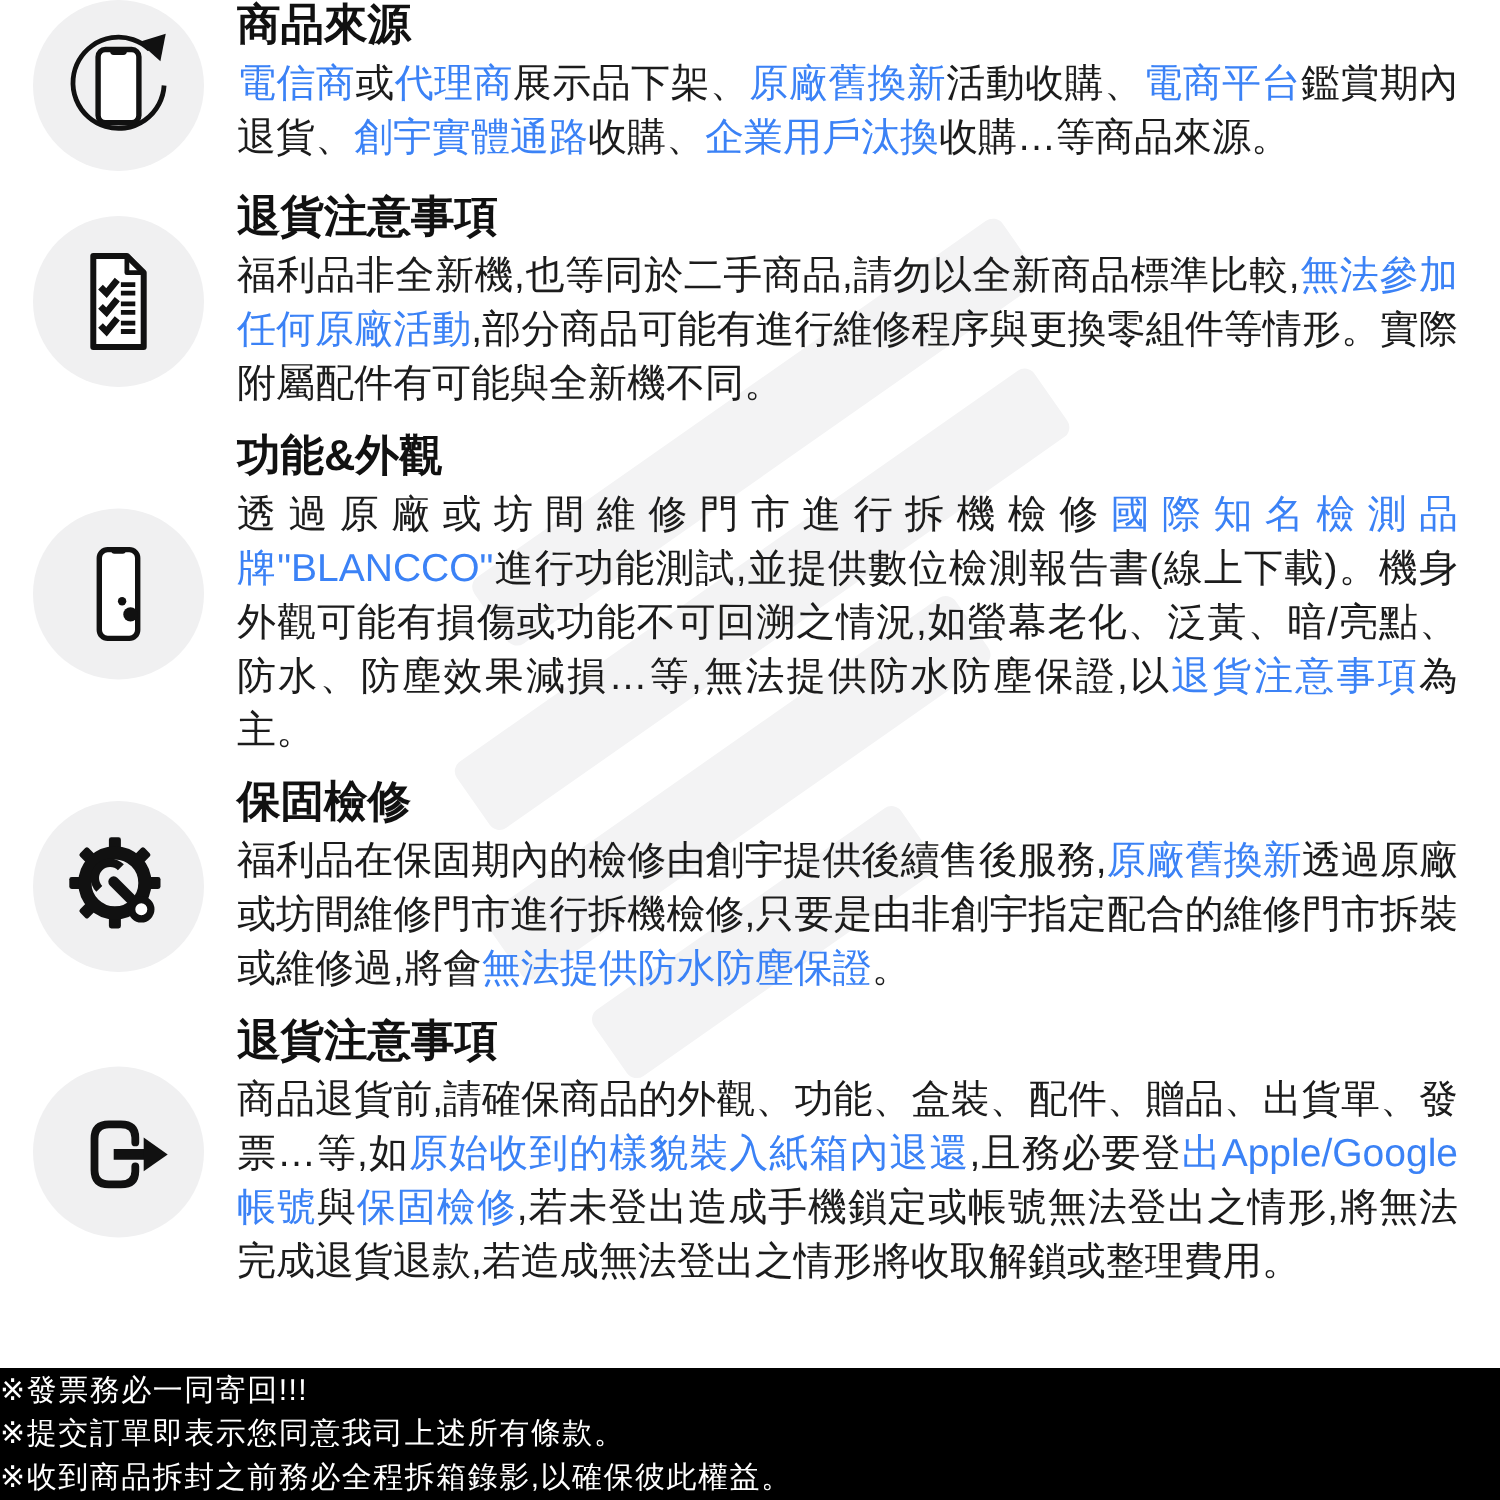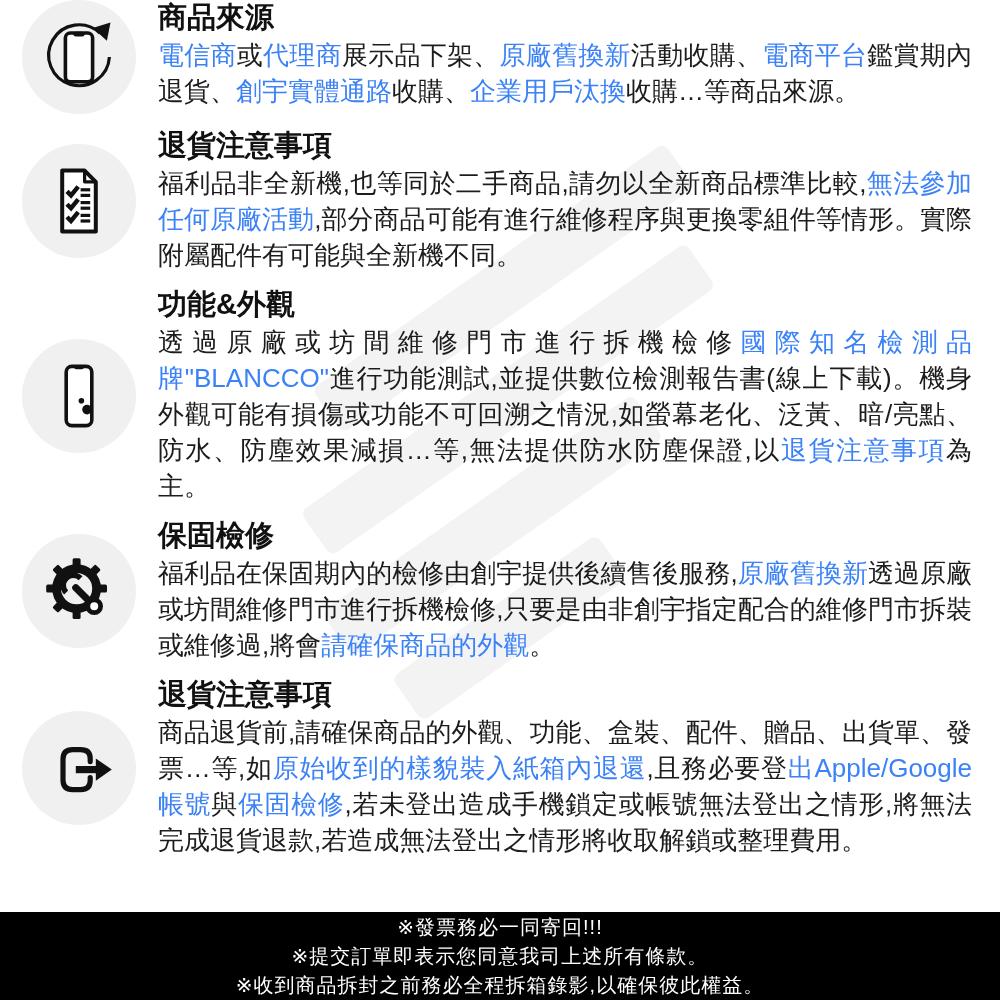--- a/index.html
+++ b/index.html
@@ -16,21 +16,21 @@
   .title{margin:12px 0 20px;text-align:center;font-size:55px;line-height:62px;font-weight:900;letter-spacing:3px;color:#111;}
   .section{display:flex;margin-bottom:14px;}
   .icon-col{flex:0 0 158px;display:flex;align-items:center;justify-content:center;}
   .icon-circle{width:114px;height:114px;border-radius:50%;background:#f0f0f1;display:flex;align-items:center;justify-content:center;}
   .icon-circle svg{width:80px;height:80px;display:block;}
   .text-col{flex:1;padding-right:28px;min-width:0;}
   .sec-heading{margin:0 0 3px;font-size:29px;line-height:34px;font-weight:700;color:#111;}
   .sec-text{margin:0;font-size:26px;line-height:36px;color:#1c1c1c;text-align:justify;text-justify:inter-ideograph;}
   .sec-text .red{color:#3b82f6;}
   .footer{position:absolute;left:0;bottom:0;width:1000px;height:88px;background:#000;z-index:2;
-          display:flex;flex-direction:column;align-items:center;justify-content:center;gap:2px;}
+          display:flex;flex-direction:column;justify-content:center;gap:2px;}
   .footer div{color:#fff;font-size:20px;line-height:27px;letter-spacing:1px;}
 </style>
 </head>
 <body>
 
 <div class="page">
 
   <div class="watermark">
     <div class="bar b1"></div>
       <div class="bar b2"></div>
@@ -116,21 +116,21 @@
     </g>
     <circle cx="47" cy="47" r="25" fill="none" stroke="#111" stroke-width="11"></circle>
     <path d="M34 52 A12 12 0 1 1 52 34" fill="none" stroke="#111" stroke-width="7"></path>
     <path d="M46 46 L66 66" stroke="#111" stroke-width="9" stroke-linecap="round" fill="none"></path>
     <circle cx="69" cy="69" r="8" fill="#fff" stroke="#111" stroke-width="6"></circle>
   </svg>
             </div>
     </div>
     <div class="text-col">
       <h2 class="sec-heading">保固檢修</h2>
-      <p class="sec-text"><span>福利品在保固期內的檢修由創宇提供後續售後服務,</span><span class="red">原廠舊換新</span><span>透過原廠或坊間維修門市進行拆機檢修,只要是由非創宇指定配合的維修門市拆裝或維修過,將會</span><span class="red">請確保商品的外觀</span><span>。</span></p>
+      <p class="sec-text"><span>福利品在保固期內的檢修由創宇提供後續售後服務,</span><span class="red">原廠舊換新</span><span>透過原廠或坊間維修門市進行拆機檢修,只要是由非創宇指定配合的維修門市拆裝或維修過,將會</span><span class="red">無法提供防水防塵保證</span><span>。</span></p>
     </div>
   </section>
 
   <section class="section">
     <div class="icon-col">
       <div class="icon-circle">
               <svg viewBox="0 0 100 100" xmlns="http://www.w3.org/2000/svg">
     <path d="M64 42 V38 Q64 27 52 27 H42 Q30 27 30 39 V65 Q30 77 42 77 H52 Q64 77 64 66 V62" fill="none" stroke="#111" stroke-width="6.5" stroke-linecap="round"></path>
     <line x1="46" y1="52" x2="73" y2="52" stroke="#111" stroke-width="9"></line>
     <polygon points="71,38 91,52 71,66" fill="#111"></polygon>

